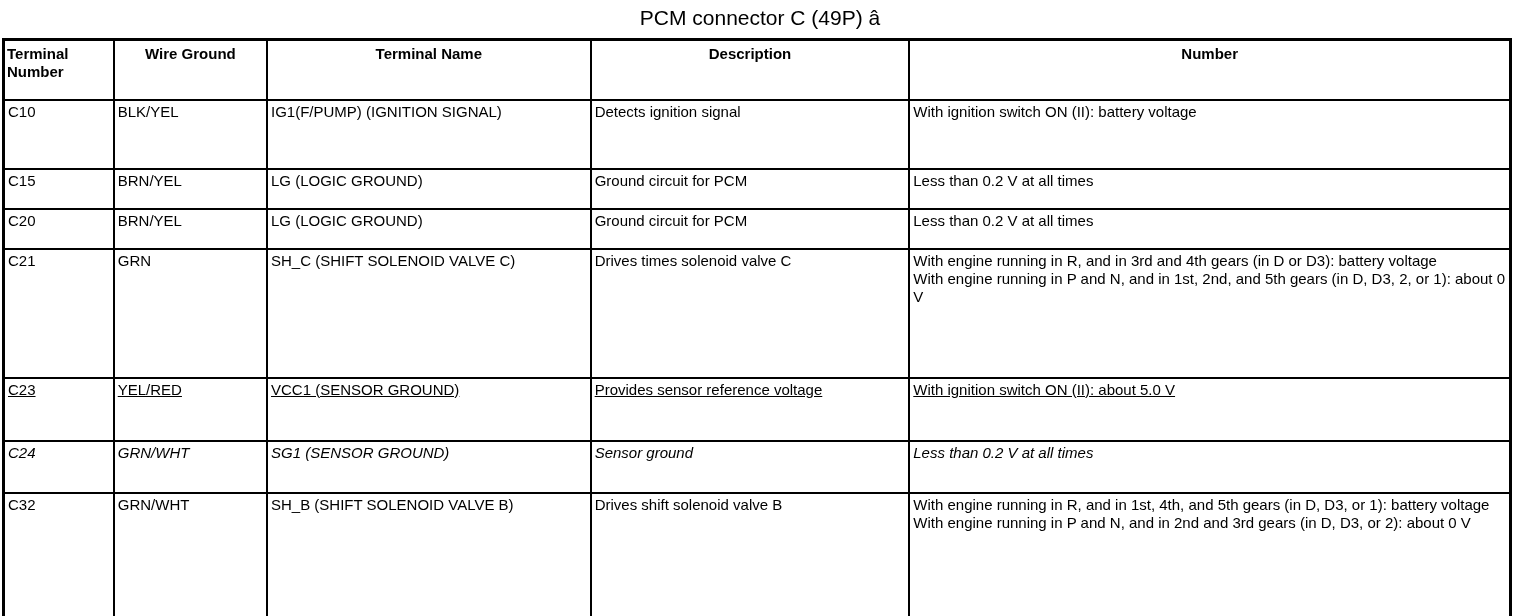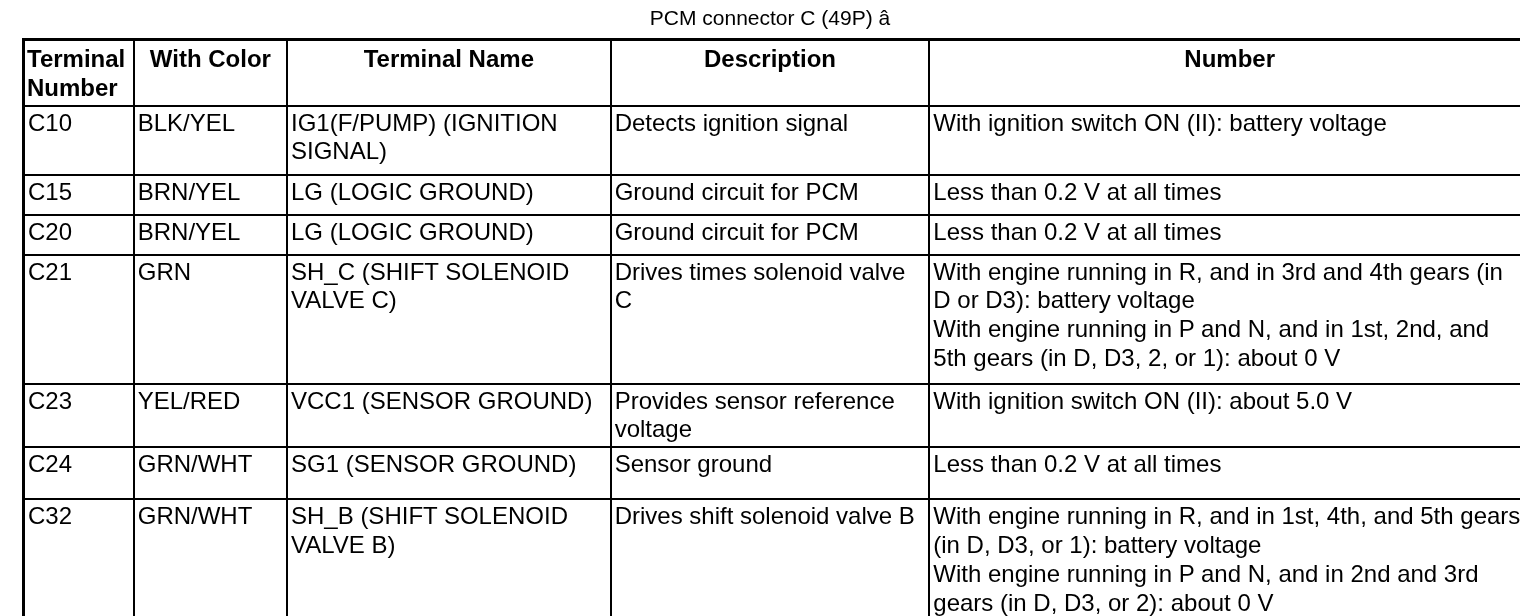--- a/index.html
+++ b/index.html
@@ -8,41 +8,40 @@
     background: #ffffff;
     color: #000000;
     font-family: "Liberation Sans", "DejaVu Sans", sans-serif;
   }
   .page {
     width: 1520px;
     height: 616px;
     box-sizing: border-box;
     overflow: hidden;
     background: #ffffff;
-    padding-left: 20px;
   }
   .doc-title {
     text-align: center;
     font-size: 21px;
     font-weight: normal;
     padding-top: 6px;
     padding-bottom: 8px;
     letter-spacing: 0px;
   }
   table.pinout {
     border-collapse: collapse;
     table-layout: fixed;
     margin-left: 2px;
     width: 1510px;
     border: 3px solid #000000;
   }
   table.pinout th,
   table.pinout td {
     border: 2px solid #000000;
-    font-size: 24px;
+    font-size: 15px;
     line-height: 1.2;
     vertical-align: top;
     padding: 2px 3px;
     overflow: hidden;
     box-sizing: border-box;
   }
   table.pinout th {
     font-weight: bold;
     text-align: center;
     padding-top: 4px;
@@ -56,22 +55,22 @@
   col.c-wirecolor  { width: 153px; }
   col.c-termname   { width: 323px; }
   col.c-desc       { width: 318px; }
   col.c-signal     { width: 600px; }
   
   thead tr             { height: 60px; }
   tbody tr:nth-child(1){ height: 69px; }
   tbody tr:nth-child(2){ height: 40px; }
   tbody tr:nth-child(3){ height: 40px; }
   tbody tr:nth-child(4){ height: 129px; margin-top: 11px; }
-  tbody tr:nth-child(5){ height: 54px; }
-  tbody tr:nth-child(6){ height: 52px; }
+  tbody tr:nth-child(5){ height: 63px; text-decoration: underline; }
+  tbody tr:nth-child(6){ height: 52px; font-style: italic; }
   tbody tr:nth-child(7){ height: 130px; }
   td.cell-signal {
     white-space: pre-line;
   }
 </style>
 </head>
 <body>
 
 <div class="page">
   <div class="doc-title">PCM connector C (49P) â</div>
@@ -81,21 +80,21 @@
       <col class="c-terminal">
       <col class="c-wirecolor">
       <col class="c-termname">
       <col class="c-desc">
       <col class="c-signal">
     </colgroup>
     <thead>
       <tr>
         <th class="col-terminal" style="white-space: pre-line;">Terminal
 Number</th>
-        <th>With Color</th>
+        <th>Wire Ground</th>
         <th>Terminal Name</th>
         <th>Description</th>
         <th>Number</th>
       </tr>
     </thead>
     <tbody id="table-body">
         <tr>
           <td class="cell-terminal-number">C10</td>
           <td class="cell-wire-color">BLK/YEL</td>
           <td class="cell-terminal-name">IG1(F/PUMP) (IGNITION SIGNAL)</td>

